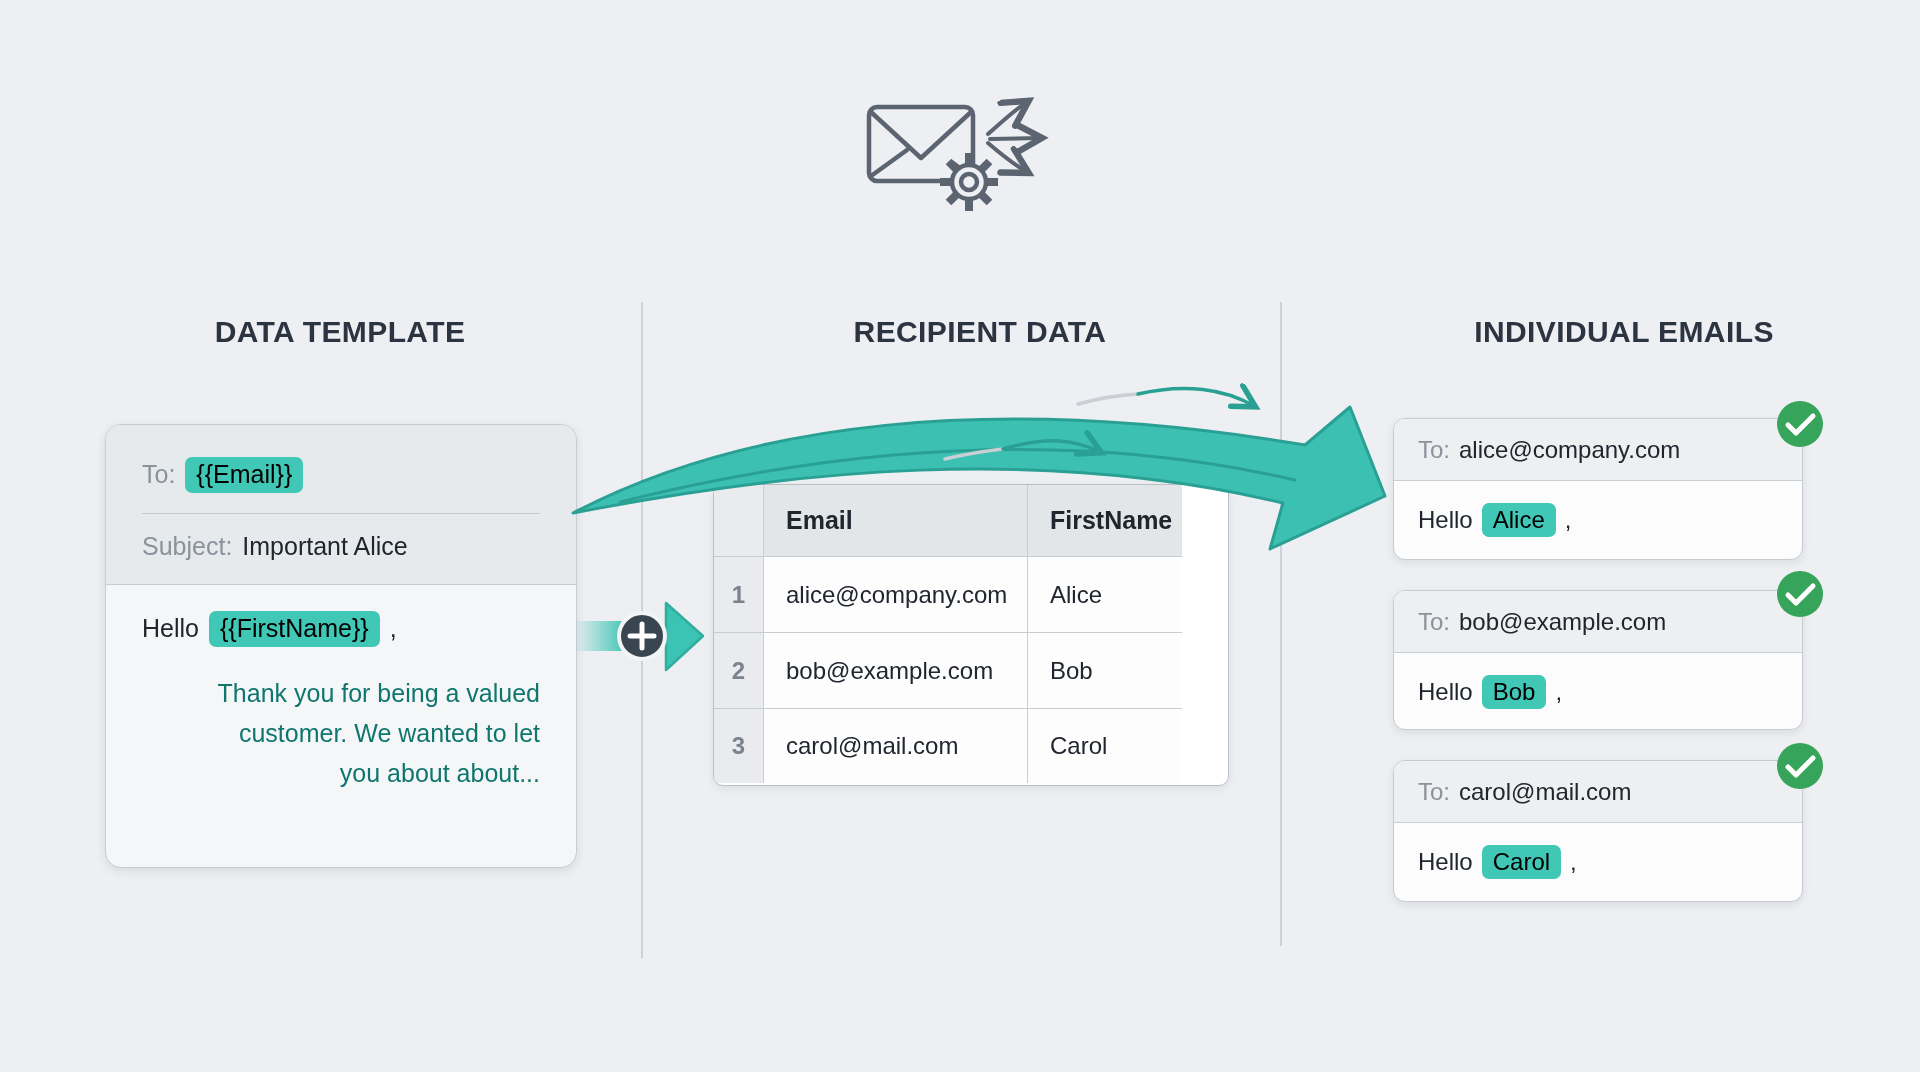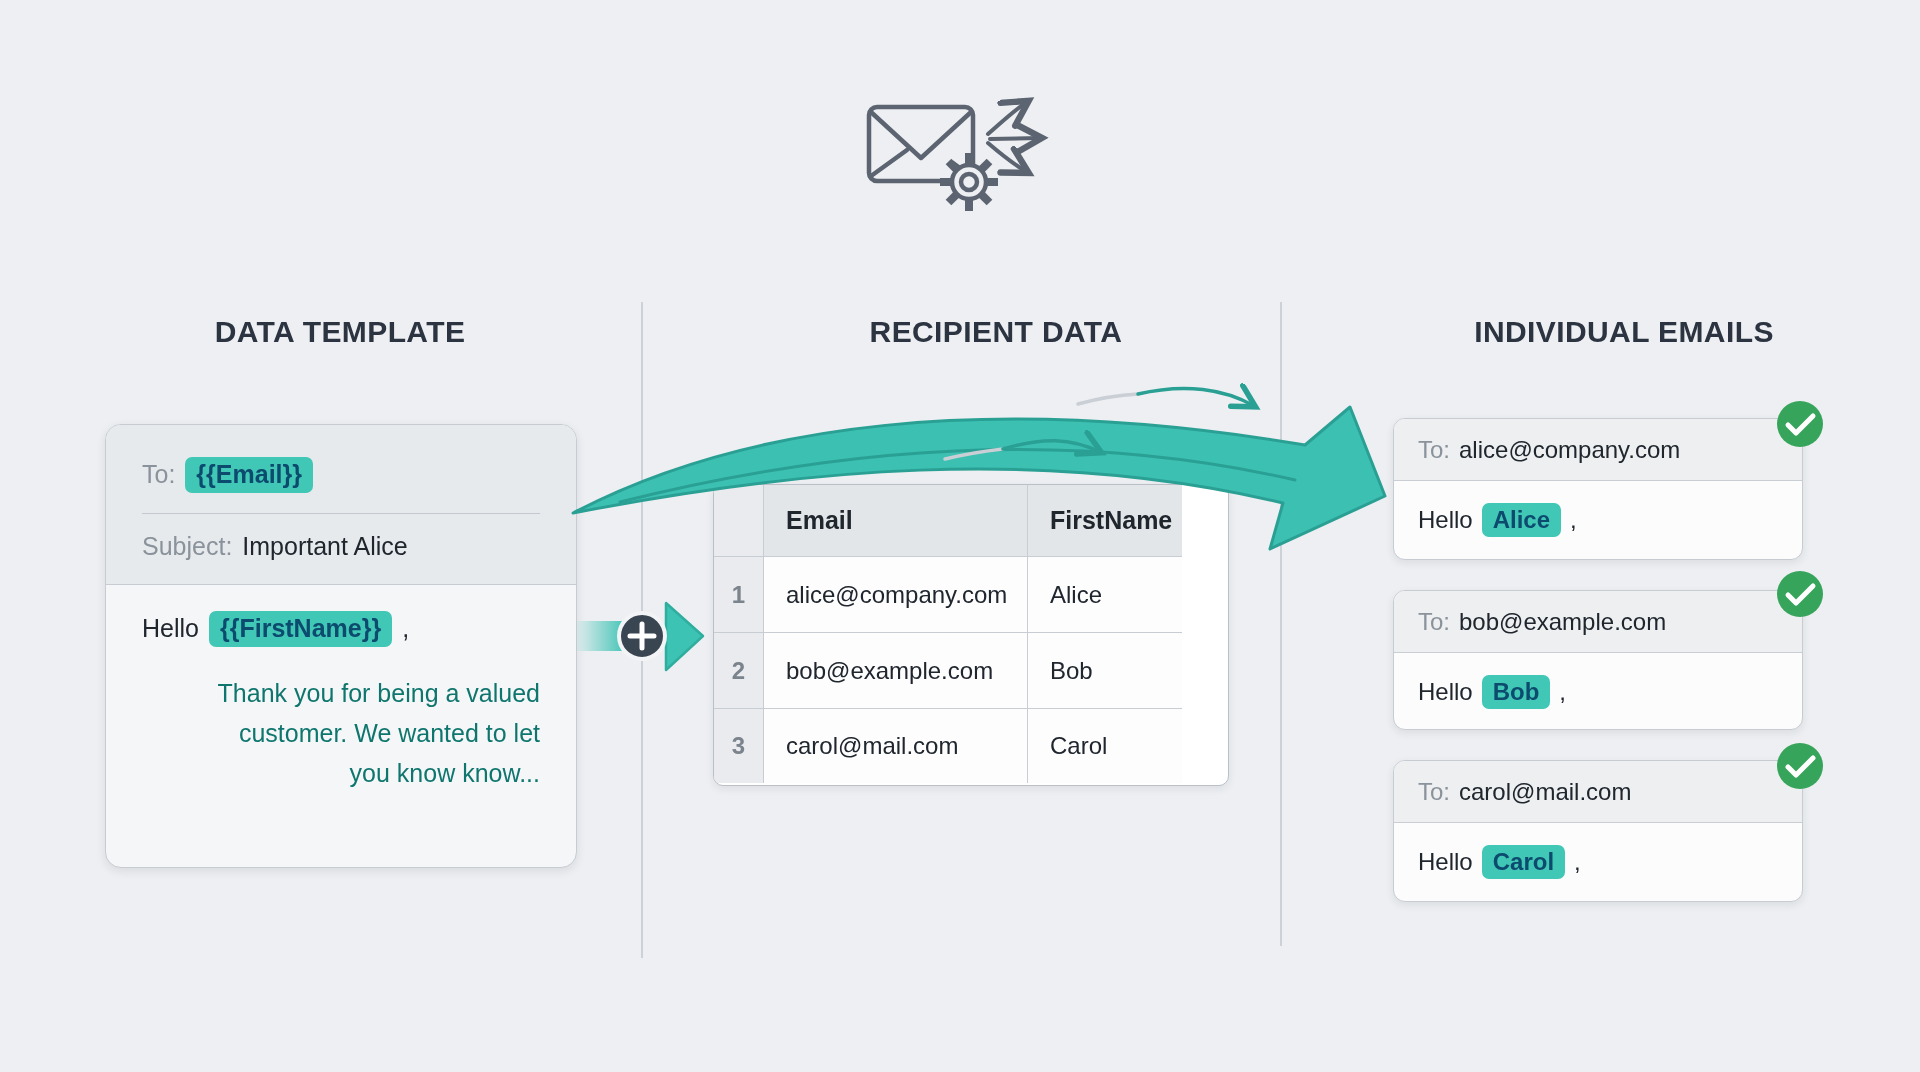--- a/index.html
+++ b/index.html
@@ -23,21 +23,21 @@
     box-shadow:0 3px 10px rgba(30,40,60,.10);overflow:hidden;
   }
   
   .tpl-header{background:#e7eaed;padding:0 36px;border-bottom:1.5px solid #c6ccd2;height:160px;box-sizing:border-box;}
   .tpl-line{display:flex;align-items:center;gap:10px;font-size:25px;}
   .tpl-line.to{padding-top:32px;}
   .tpl-rule{border:none;border-top:1.5px solid #c3c9cf;margin:20px 0 18px 0;}
   .muted{color:#8a929b;}
   .ink{color:#20262e;}
   .chip{
-    display:inline-block;background:#40c7b5;color:#0c4a6e;font-weight:700;
+    display:inline-block;background:#40c7b5;color:#000000;font-weight:400;
     border-radius:7px;padding:4px 11px;line-height:1.1;text-align:center;
   }
   .tpl-body{padding:26px 36px;font-size:25px;}
   .tpl-greet{display:flex;align-items:center;gap:10px;margin-bottom:26px;}
   .tpl-par{line-height:40px;font-size:25px;color:#0f766e;text-align:right;}
   
   .rtable{
     position:absolute;left:713px;top:484px;width:516px;height:302px;
     background:#ffffff;border:1.5px solid #b9c0c7;border-radius:10px;
     box-shadow:0 3px 8px rgba(30,40,60,.08);overflow:hidden;box-sizing:border-box;
@@ -64,21 +64,21 @@
 </style>
 </head>
 <body>
 
 <div id="canvas">
 
   <div class="vdivider" style="left:641px"></div>
   <div class="vdivider" style="left:1280px;height:644px"></div>
 
   <div class="col-heading" style="left:100px;width:480px">DATA TEMPLATE</div>
-  <div class="col-heading" style="left:696px;width:600px">RECIPIENT DATA</div>
+  <div class="col-heading" style="left:680px;width:600px">RECIPIENT DATA</div>
   <div class="col-heading" style="left:1320px;width:608px">INDIVIDUAL EMAILS</div>
 
   <div class="card" style="left:105px;top:424px;width:470px;height:442px">
     <div class="tpl-header">
       <div class="tpl-line to">
         <span class="muted">To:</span>
         <span class="chip">{{Email}}</span>
       </div>
       <hr class="tpl-rule">
       <div class="tpl-line">
@@ -88,21 +88,21 @@
     </div>
     <div class="tpl-body">
       <div class="tpl-greet">
         <span class="ink">Hello</span>
         <span class="chip">{{FirstName}}</span>
         <span class="ink">,</span>
       </div>
       <div class="tpl-par">
         <div>Thank you for being a valued</div>
         <div>customer. We wanted to let</div>
-        <div>you know know...</div>
+        <div>you about about...</div>
       </div>
     </div>
   </div>
 
   <div class="rtable">
     <div class="cell head numcol"></div>
     <div class="cell head">Email</div>
     <div class="cell head last-col">FirstName</div>
 
     <div class="cell numcol">1</div>

